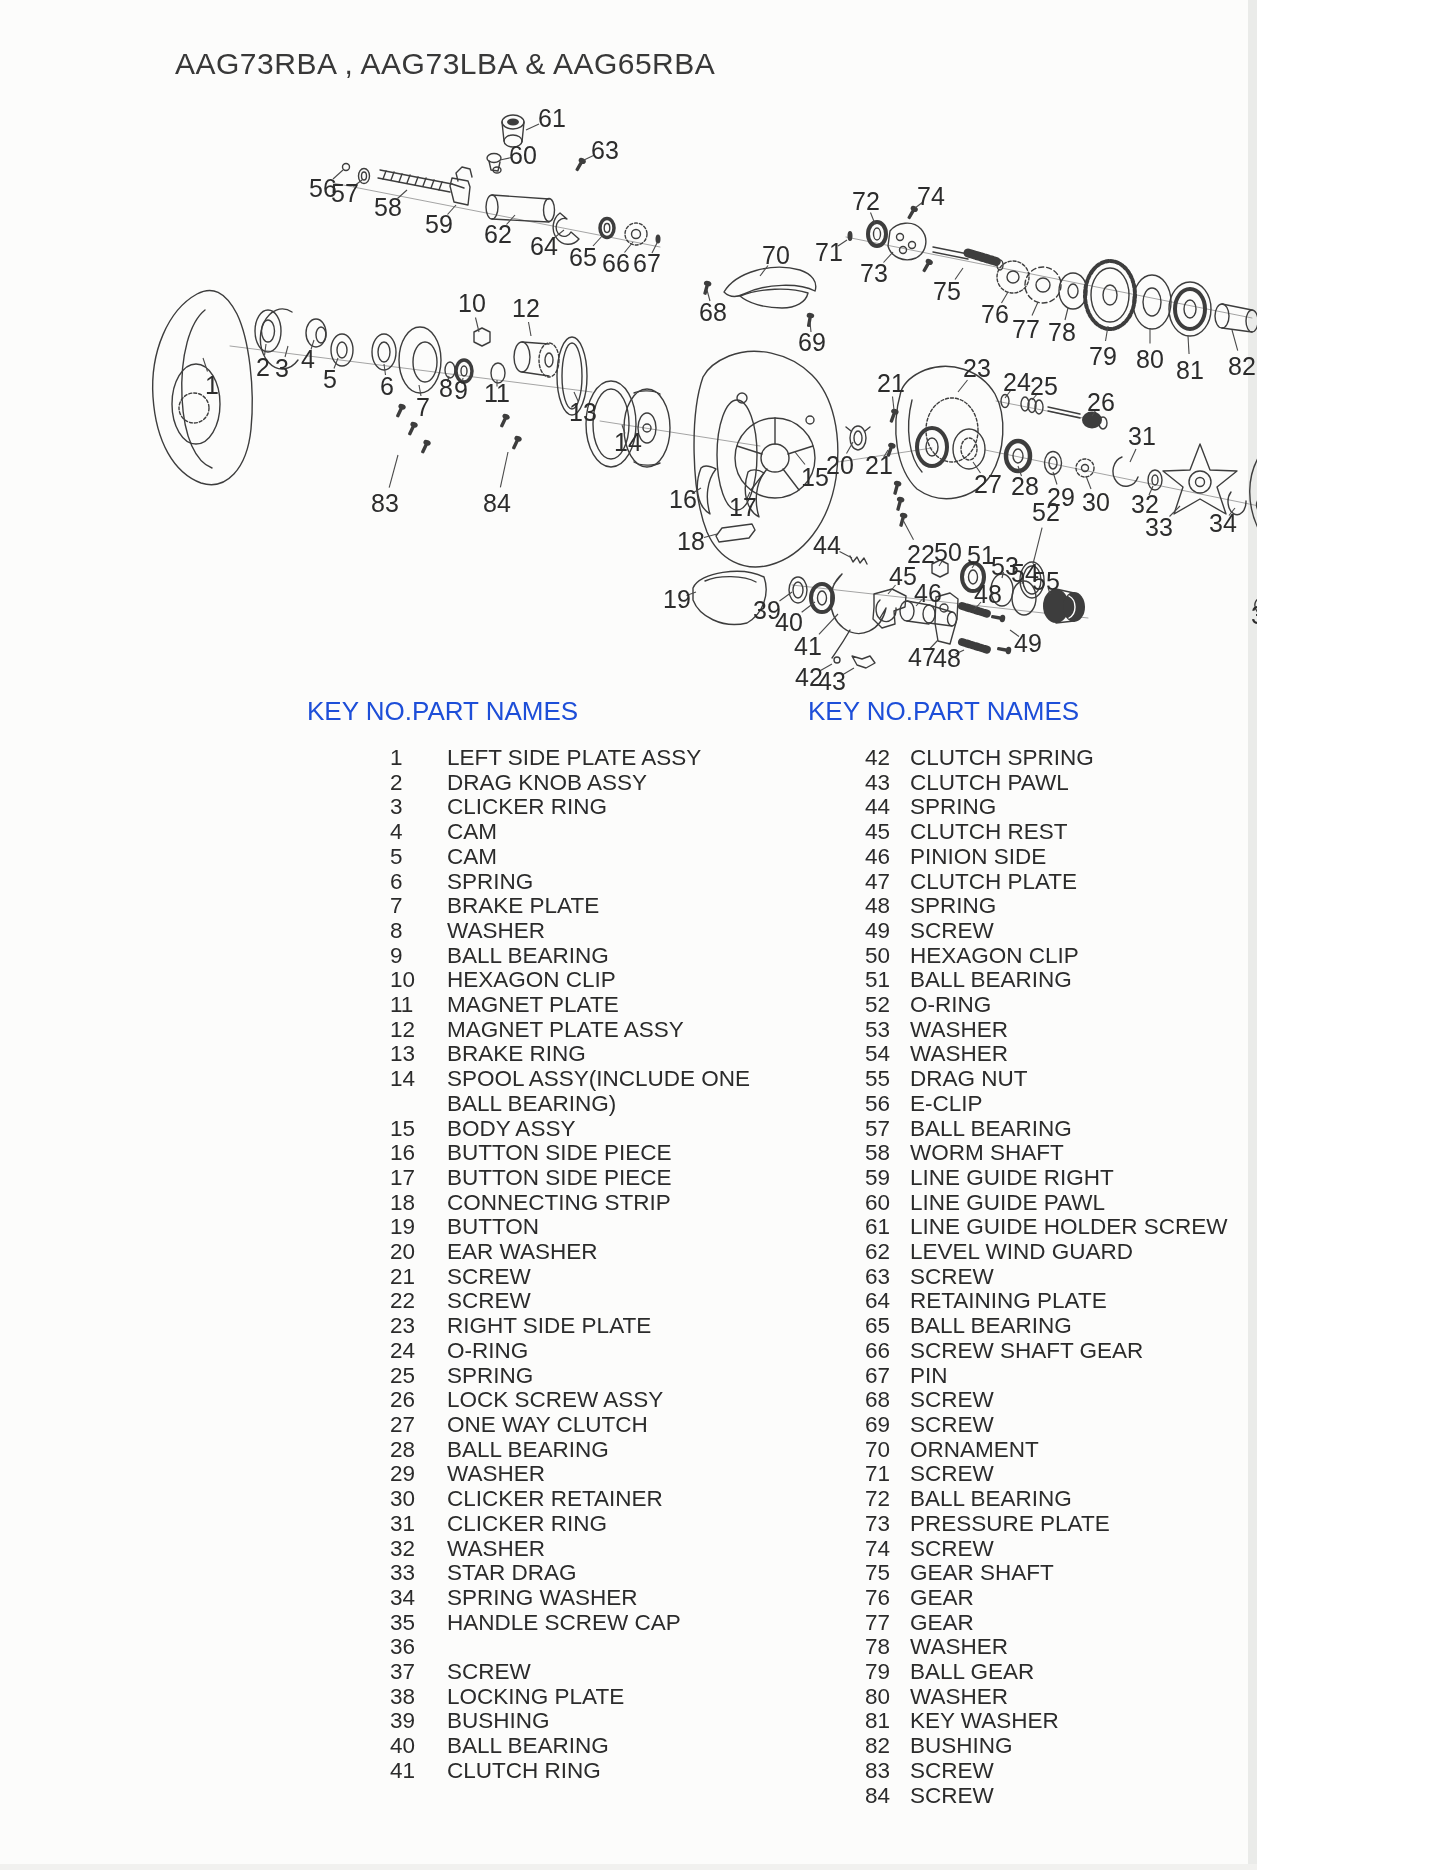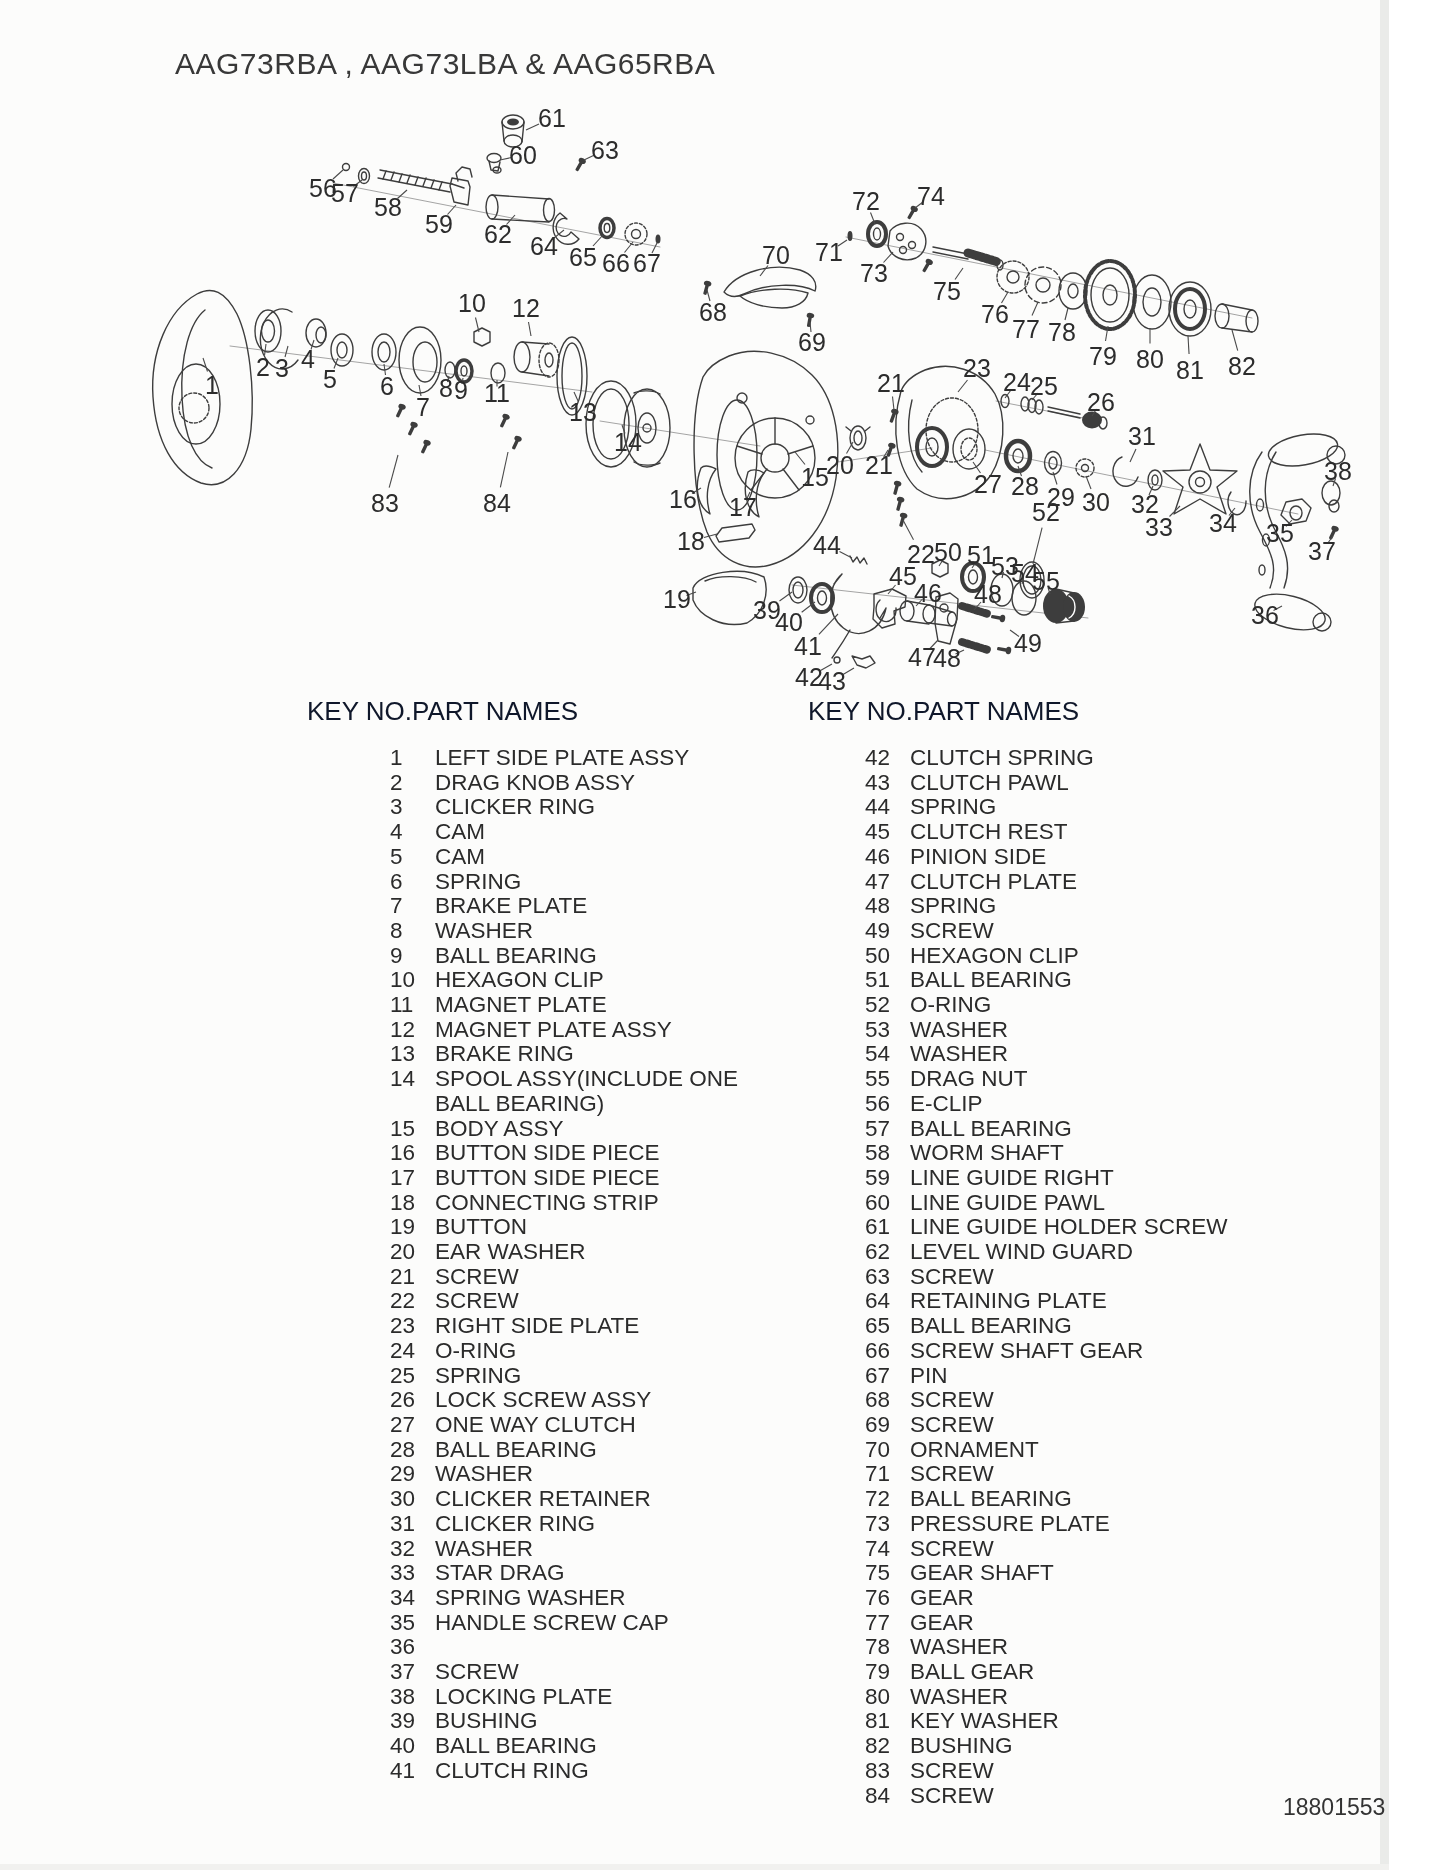--- a/index.html
+++ b/index.html
@@ -1,30 +1,30 @@
 <!DOCTYPE html>
 <html><head>
 <meta charset="utf-8">
 <style>
   html,body{margin:0;padding:0;background:#ffffff}
-  .page{position:relative;width:1389px;height:1870px;background:#fcfcfb;
+  .page{position:relative;width:1257px;height:1870px;background:#fcfcfb;
         font-family:"Liberation Sans",sans-serif;color:#2b2b2b;overflow:hidden}
   .edge-right{position:absolute;top:0;right:0;width:9px;height:100%;background:#eaebe9}
   .edge-bottom{position:absolute;left:0;bottom:0;width:100%;height:6px;background:#f1f1ef}
   .title{position:absolute;left:175px;top:47px;font-size:30px;letter-spacing:.5px;color:#383838;white-space:nowrap}
-  .list-header{position:absolute;top:696px;font-size:26px;color:#0f172a;white-space:nowrap}
+  .list-header{position:absolute;top:696px;font-size:26px;color:#1d4ed8;white-space:nowrap}
   .hl{left:307px}
   .hr{left:808px}
   .plist{position:absolute;top:746px;font-size:22.5px;line-height:24.7px;color:#2b2b2b}
   .pl-left{left:390px}
   .pl-right{left:865px}
   .prow{display:flex}
   .pno{width:45px;text-align:left;flex:none}
   .pnm{margin-left:0;white-space:pre-line}
-  .pl-left .pnm{margin-left:0px}
+  .pl-left .pnm{margin-left:12px}
   .footer-code{position:absolute;left:1283px;top:1794px;font-size:23px;color:#333}
   svg.diagram{position:absolute;left:0;top:0}
   .ink{stroke:#3d3d3d;fill:none;stroke-width:1.4;stroke-linecap:round;stroke-linejoin:round}
   .teeth{stroke-dasharray:3 2}
   .teeth2{stroke-dasharray:5 3}
   .axisln{stroke:#9a9a9a;stroke-width:.9}
   .spring{stroke:#3d3d3d}
   .callout-text{font-family:"Liberation Sans",sans-serif;font-size:25px;fill:#2c2c2c;stroke:none}
   .leader{stroke:#4a4a4a;stroke-width:1.1}
 </style>

